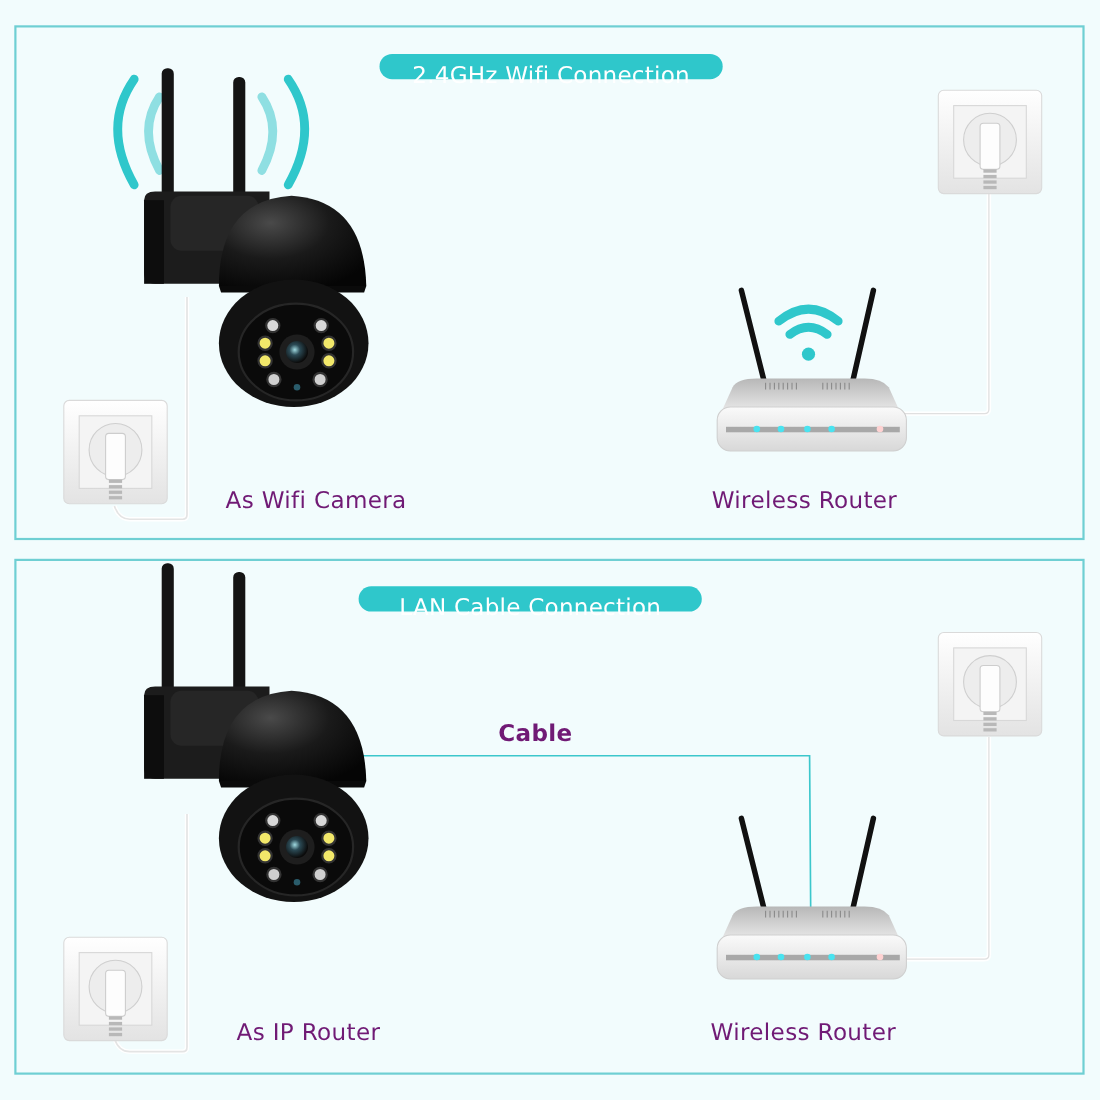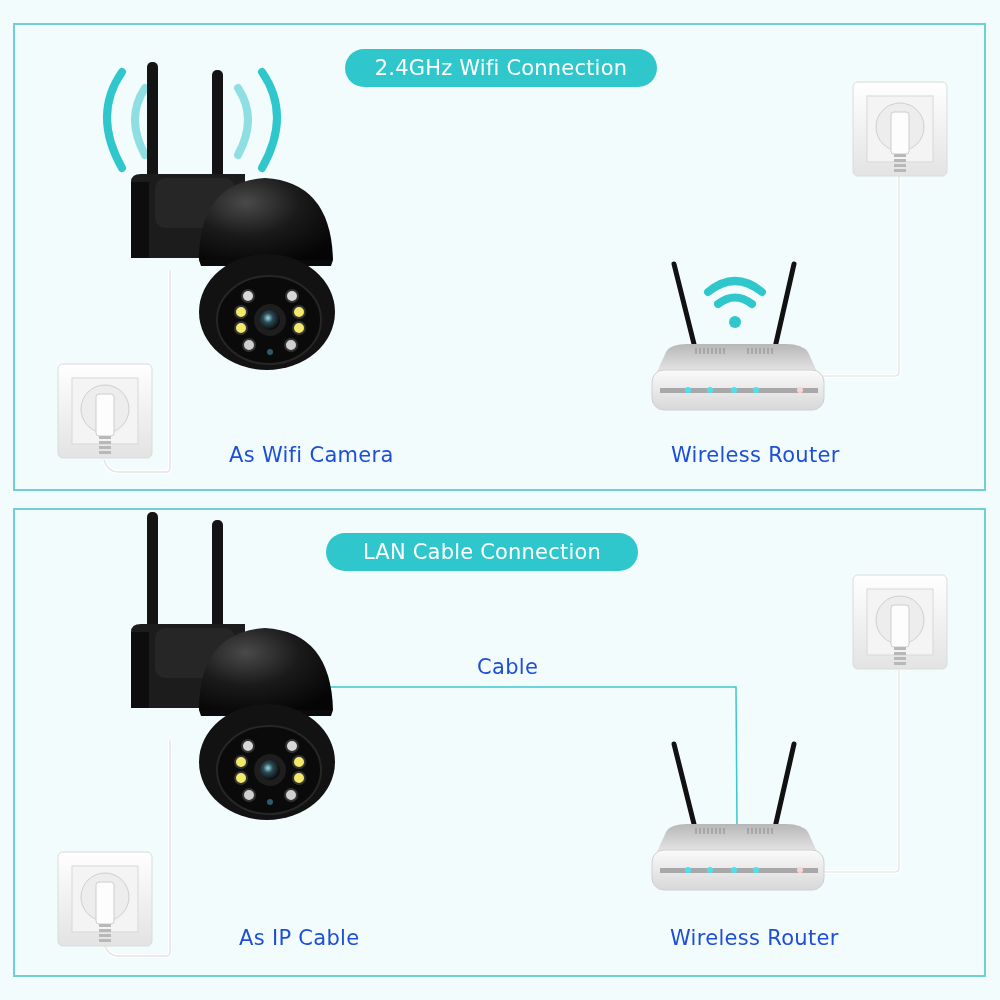--- a/index.html
+++ b/index.html
@@ -1,21 +1,21 @@
 <!DOCTYPE html>
 <html><head>
 <meta charset="utf-8">
 <style>
   html,body{margin:0;padding:0;}
   body{width:1000px;height:1000px;background:#f2fcfd;position:relative;overflow:hidden;font-family:"DejaVu Sans","Liberation Sans",sans-serif;}
   .panel{position:absolute;left:13px;width:973px;border:2px solid #6fcfd3;box-sizing:border-box;background:#f2fcfd;}
   .panel.top{top:23px;height:468px;}
   .panel.bottom{top:508px;height:469px;}
-  .badge{position:absolute;height:38px;border-radius:19px;background:#2fc7cb;color:#fff;font-size:21px;line-height:38px;text-align:center;letter-spacing:0.2px;white-space:nowrap;}
-  .label{position:absolute;font-size:21px;color:#1d4ed8;white-space:nowrap;letter-spacing:0.3px;margin-left:24px;}
+  .badge{position:absolute;height:23px;border-radius:19px;background:#2fc7cb;color:#fff;font-size:21px;line-height:38px;text-align:center;letter-spacing:0.2px;white-space:nowrap;}
+  .label{position:absolute;font-size:21px;color:#701a75;white-space:nowrap;letter-spacing:0.3px;}
   svg{position:absolute;left:0;top:0;}
 </style>
 </head>
 <body>
 
 <div class="panel top"></div>
 
 <div class="panel bottom"></div>
 
 <svg width="1000" height="1000" viewBox="0 0 1000 1000">
@@ -146,15 +146,15 @@
   <path d="M820 872 L895 872 Q899 872 899 868 L899 670" fill="none" stroke="#e0e0e0" stroke-width="1.2"></path>
   <use href="#socket" x="853" y="575"></use>
   <use href="#router" x="648" y="744"></use>
 </svg>
 
 <div class="badge" style="left:345px;top:49px;width:312px;">2.4GHz Wifi Connection</div>
 <div class="badge" style="left:326px;top:533px;width:312px;">LAN Cable Connection</div>
 
 <div class="label" style="left:205px;top:443px;">As Wifi Camera</div>
 <div class="label" style="left:647px;top:443px;">Wireless Router</div>
-<div class="label" style="left:453px;top:655px;">Cable</div>
-<div class="label" style="left:215px;top:926px;">As IP Cable</div>
+<div class="label" style="left:453px;top:655px;font-weight:bold;">Cable</div>
+<div class="label" style="left:215px;top:926px;">As IP Router</div>
 <div class="label" style="left:646px;top:926px;">Wireless Router</div>
 
 </body></html>

